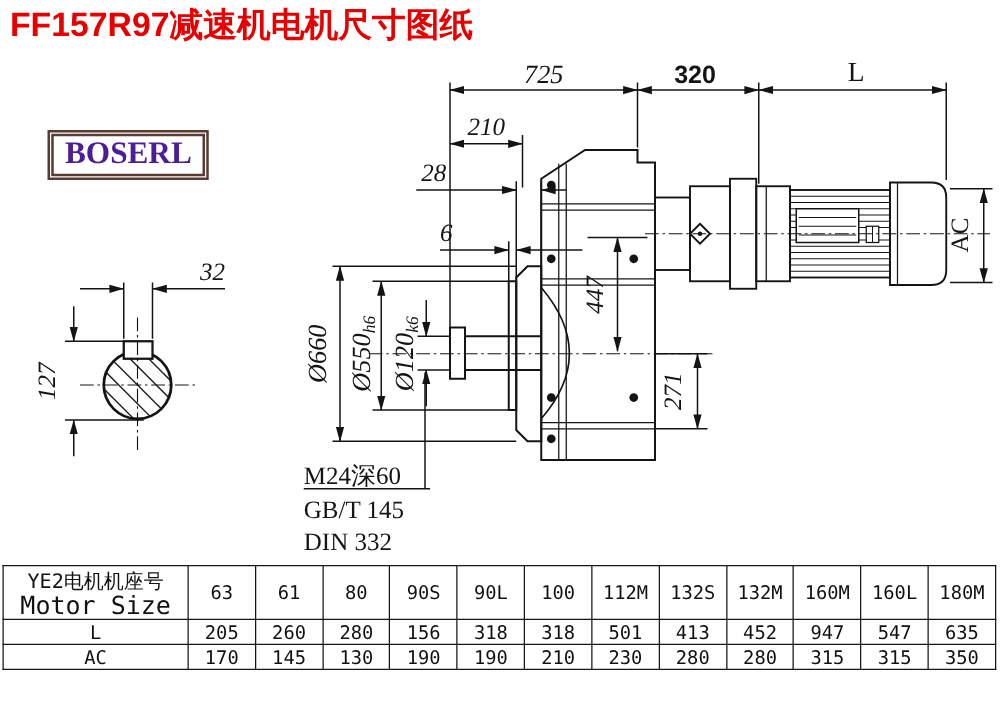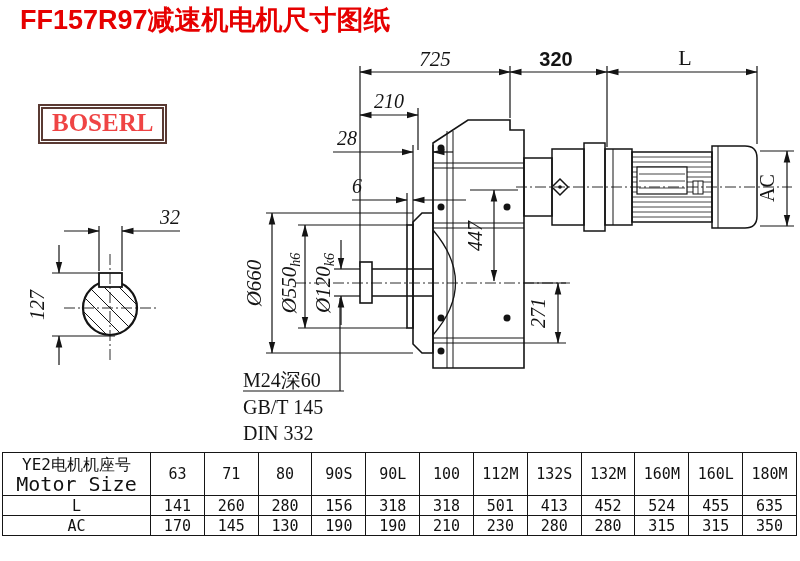--- a/index.html
+++ b/index.html
@@ -1,22 +1,22 @@
 <!DOCTYPE html>
 <html><head>
 <meta charset="utf-8">
 <style>
   html,body{margin:0;padding:0;}
   body{width:800px;height:561px;position:relative;background:#ffffff;overflow:hidden;
        font-family:"Liberation Sans",sans-serif;}
-  .title{position:absolute;left:20px;top:2px;font-size:27px;font-weight:bold;color:#e60000;
+  .title{position:absolute;left:8px;top:2px;font-size:27px;font-weight:bold;color:#e60000;
          letter-spacing:0px;z-index:2;font-family:"Liberation Sans",sans-serif;}
   .logo{position:absolute;left:38px;top:104px;border:5px double #5a3a33;background:#fff;
         padding:0px 9px 2px 9px;z-index:2;}
-  .logo span{font-family:"Liberation Serif",serif;font-weight:bold;font-size:25px;color:#ef4444;}
+  .logo span{font-family:"Liberation Serif",serif;font-weight:bold;font-size:25px;color:#4c1d95;}
   svg{position:absolute;left:0;top:0;z-index:1;}
   table.dim{position:absolute;left:2px;top:452px;width:795px;border-collapse:collapse;
             table-layout:fixed;z-index:2;background:#fff;}
   table.dim th,table.dim td{border:1.5px solid #161616;text-align:center;vertical-align:middle;
             font-family:"DejaVu Sans Mono",monospace;font-weight:normal;color:#111;padding:0;}
   table.dim tr.hdr th{height:42px;font-size:15px;}
   table.dim tr.val td{height:19px;font-size:15px;}
   .zh{font-size:16px;line-height:20px;}
   .en{font-size:20px;line-height:18px;}
 </style>
@@ -225,45 +225,45 @@
       <col>
       <col>
   </colgroup>
   <tbody>
       <tr class="hdr">
     <th>
       <div class="zh">YE2电机机座号</div>
       <div class="en">Motor Size</div>
     </th>
     <th>63</th>
-    <th>71</th>
+    <th>61</th>
     <th>80</th>
     <th>90S</th>
     <th>90L</th>
     <th>100</th>
     <th>112M</th>
     <th>132S</th>
     <th>132M</th>
     <th>160M</th>
     <th>160L</th>
     <th>180M</th>
   </tr>
   <tr class="val">
     <td>L</td>
-    <td>141</td>
+    <td>205</td>
     <td>260</td>
     <td>280</td>
     <td>156</td>
     <td>318</td>
     <td>318</td>
     <td>501</td>
     <td>413</td>
     <td>452</td>
-    <td>524</td>
-    <td>455</td>
+    <td>947</td>
+    <td>547</td>
     <td>635</td>
   </tr>
   <tr class="val">
     <td>AC</td>
     <td>170</td>
     <td>145</td>
     <td>130</td>
     <td>190</td>
     <td>190</td>
     <td>210</td>

